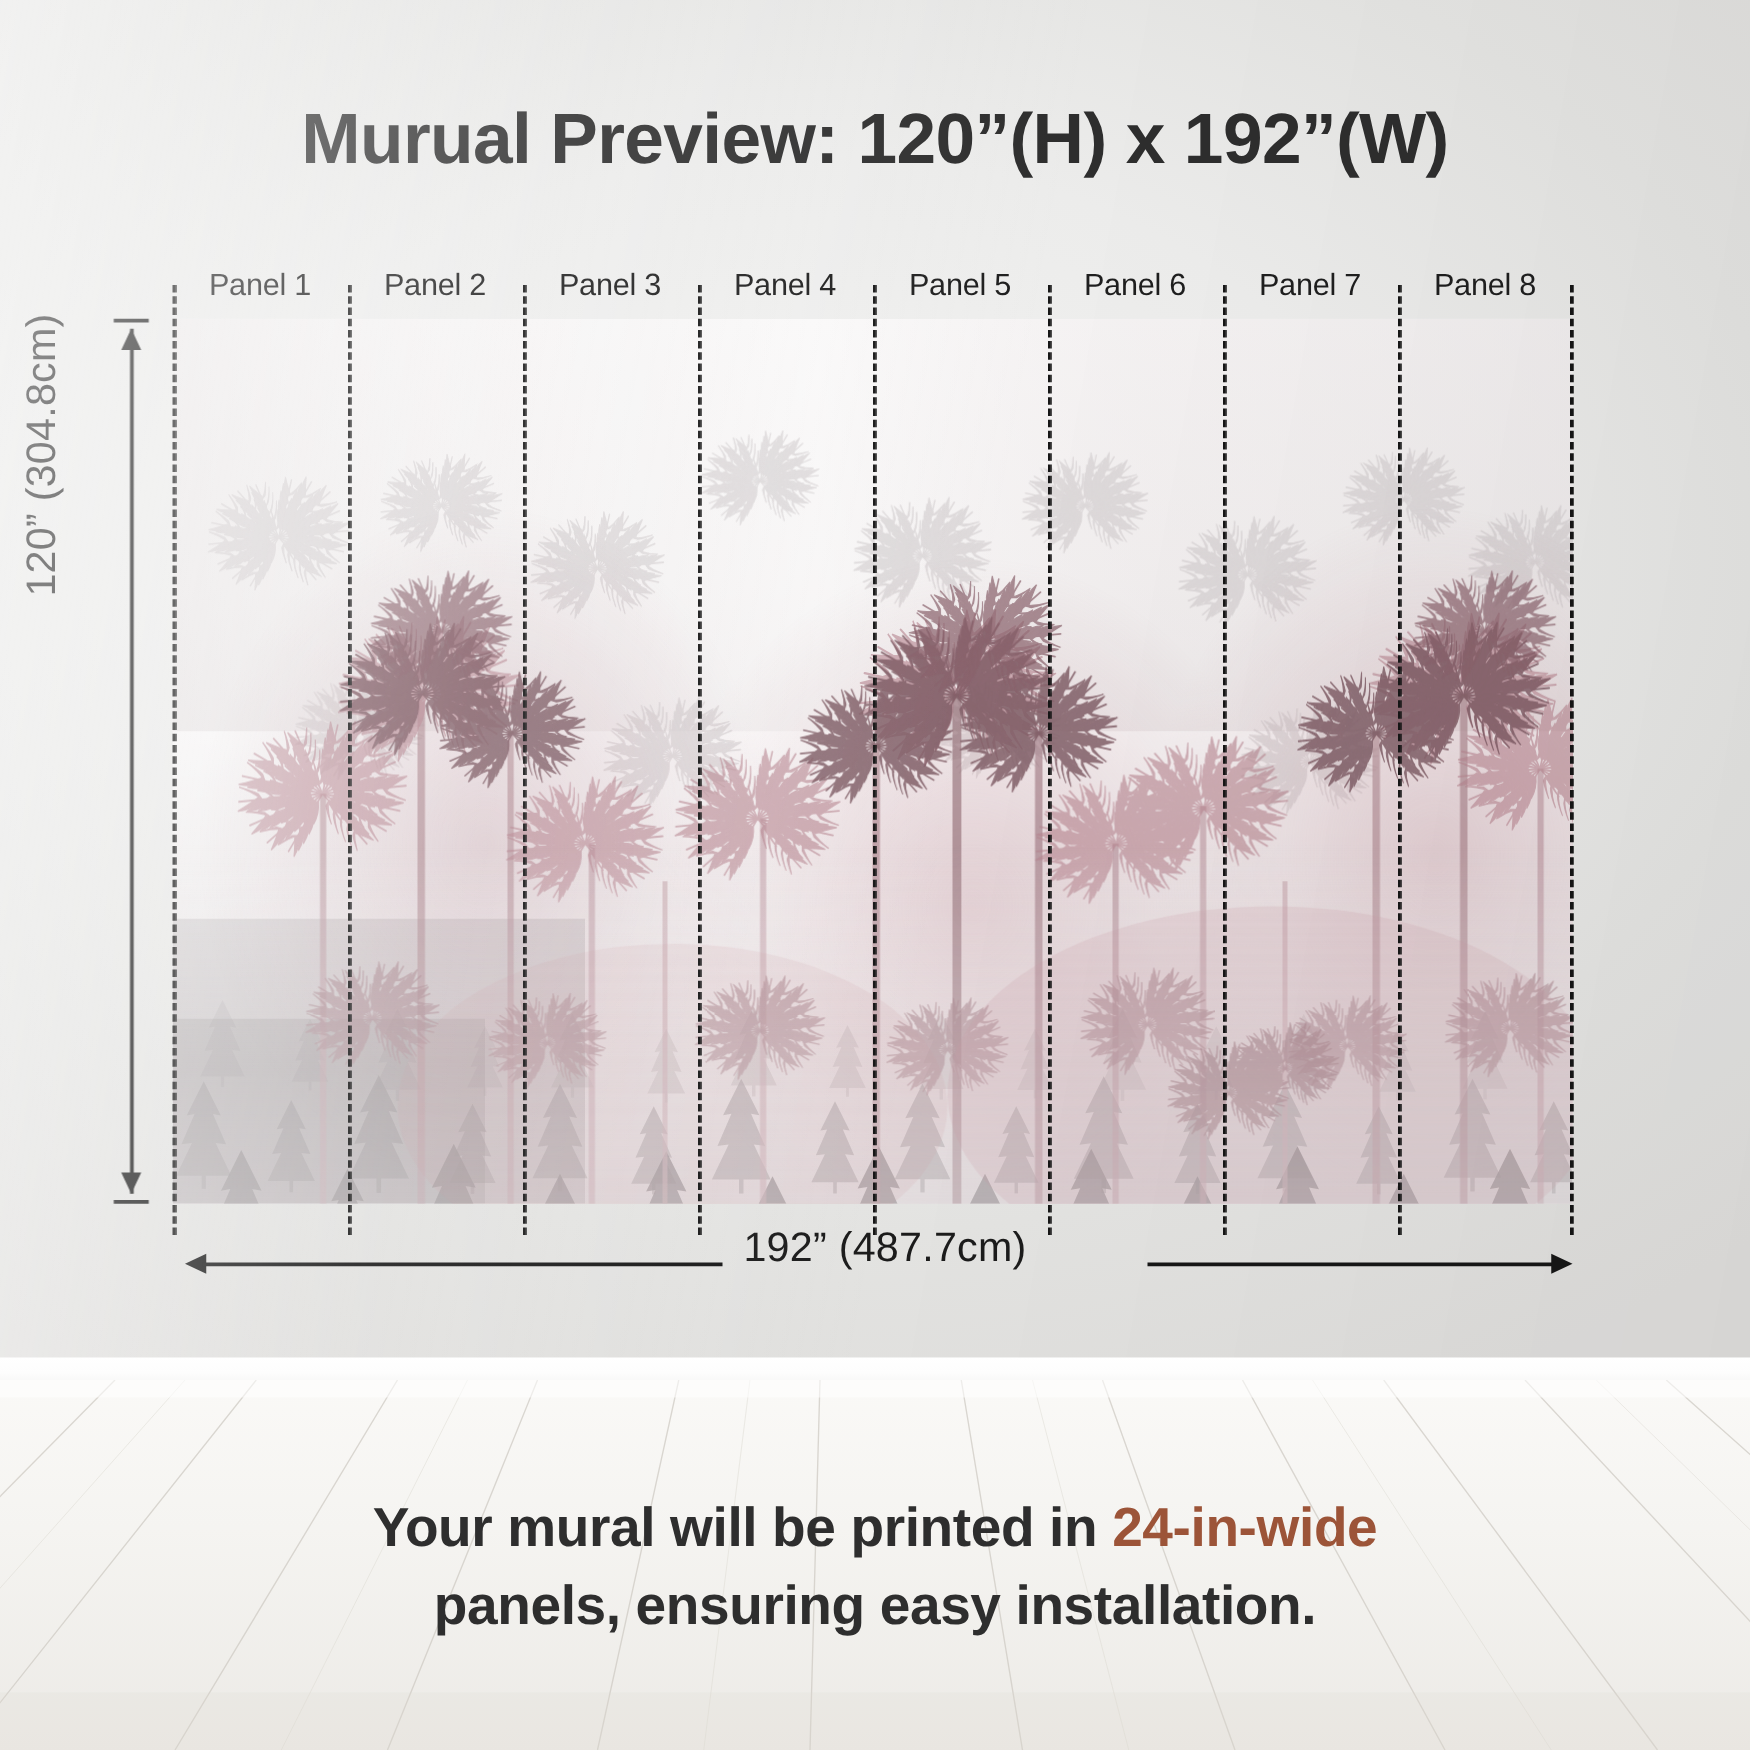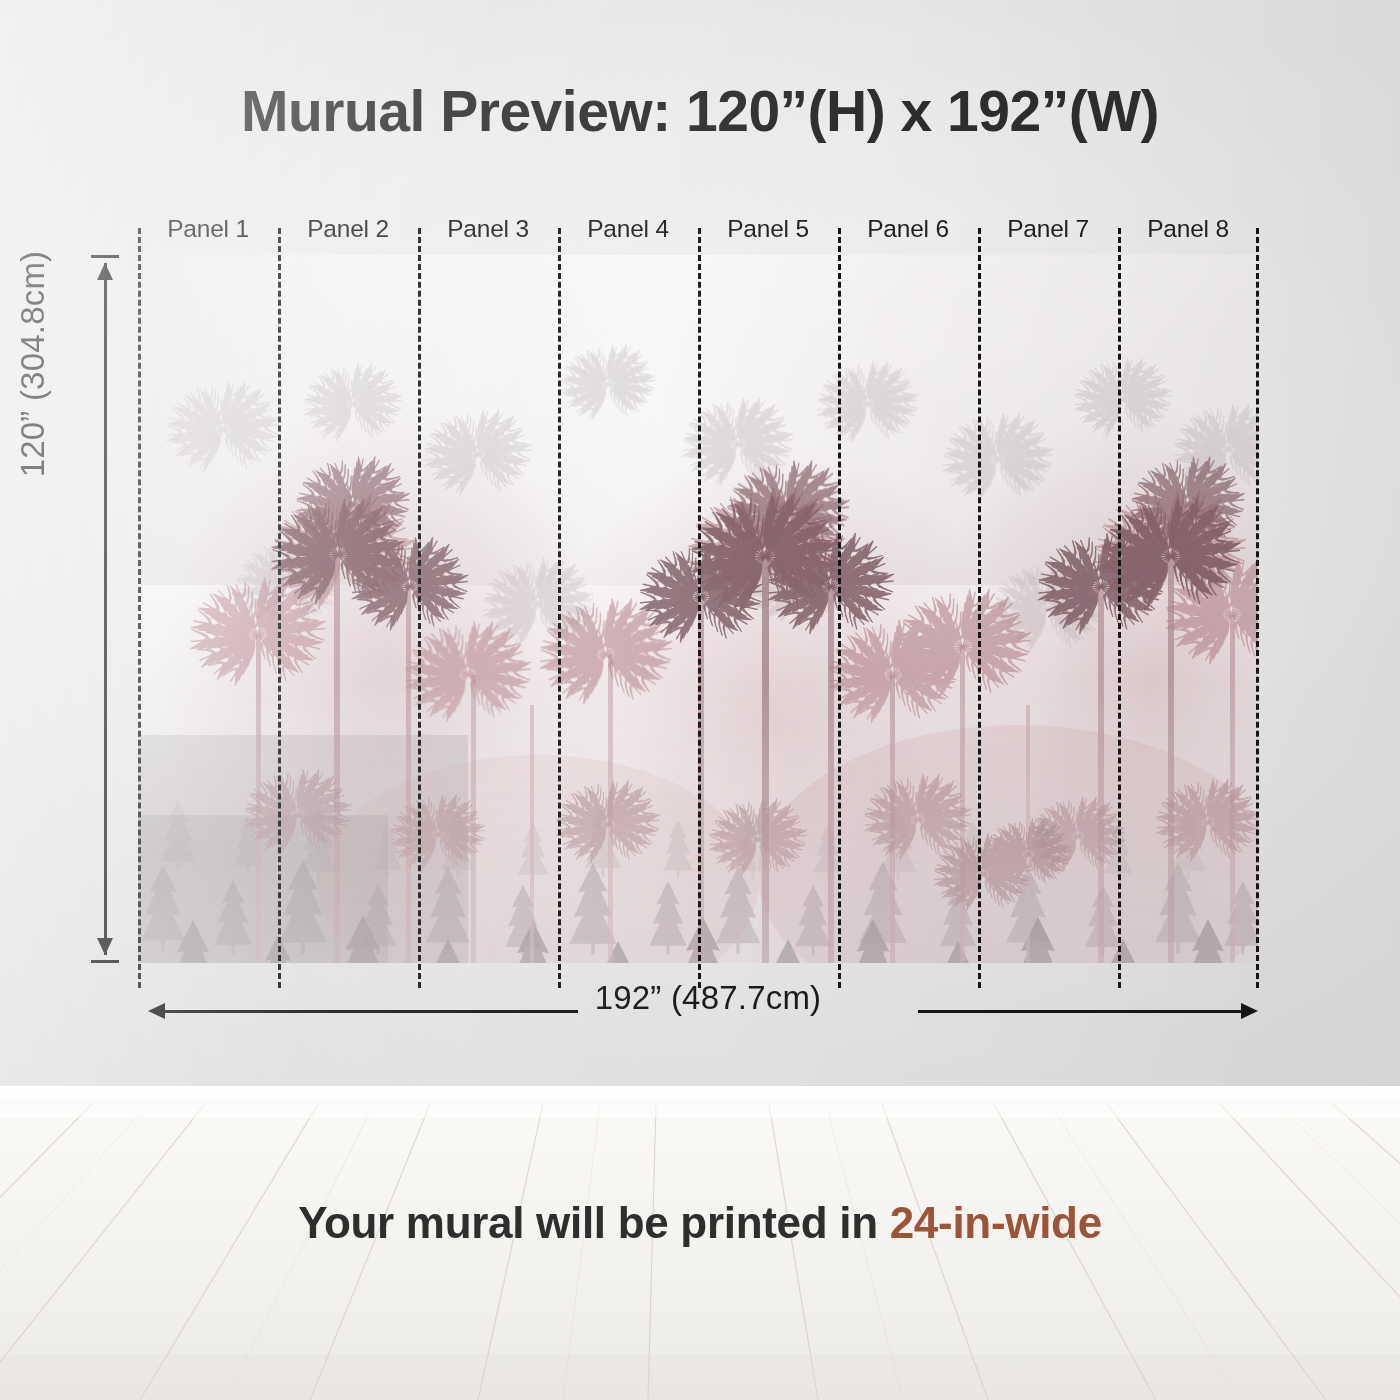--- a/index.html
+++ b/index.html
@@ -466,15 +466,16 @@
         <line x1="1050" y1="0" x2="1241" y2="296"></line>
         <line x1="1277" y1="0" x2="1581" y2="296"></line>
       </g>
       <rect x="0" y="0" width="1400" height="14" fill="#ffffff" opacity="0.55"></rect>
       <rect x="0" y="250" width="1400" height="46" fill="#ded9d2" opacity="0.22"></rect>
     </svg>
   </div>
 
   <div class="caption">
     <div><span>Your mural will be printed in </span><span class="accent">24-in-wide</span></div>
+    <div>panels, ensuring easy installation.</div>
   </div>
 
 </div>
 
 </body></html>

